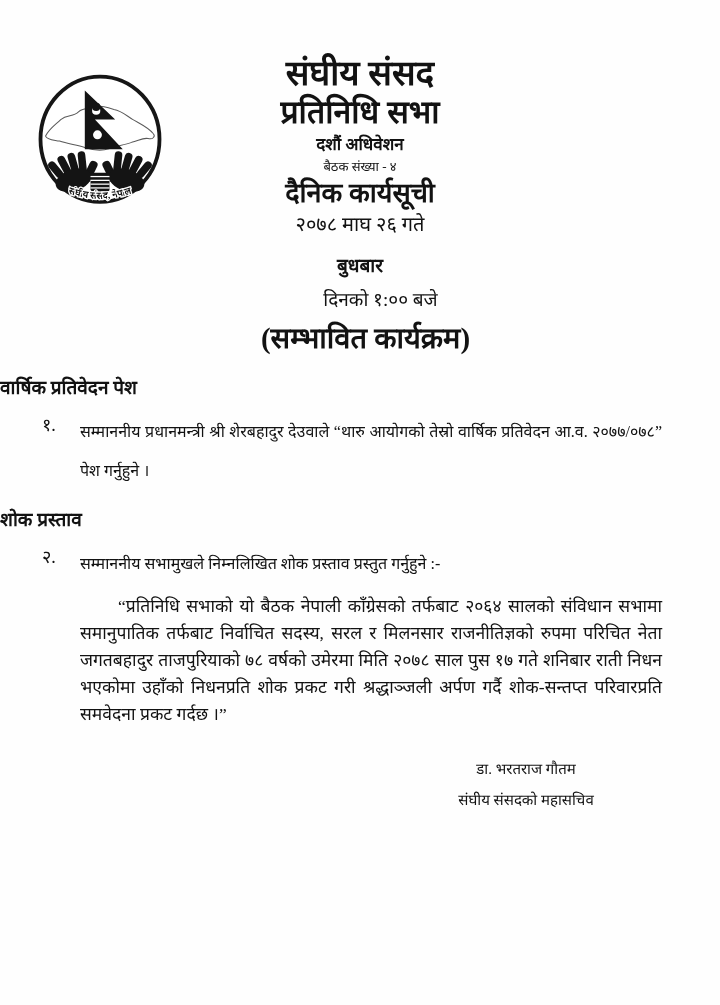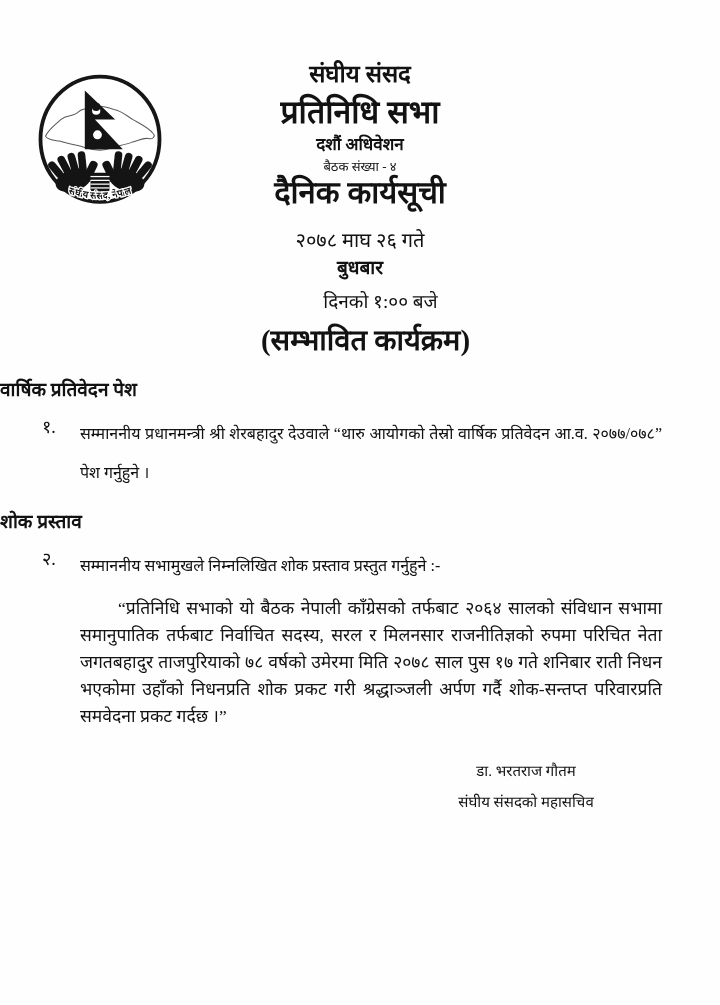--- a/index.html
+++ b/index.html
@@ -9,27 +9,27 @@
     margin:0 auto;
     background:#fefefe;
     color:#121212;
     font-family:"Liberation Serif","DejaVu Sans",serif;
     overflow:hidden;
   }
   .logo{
     position:absolute;left:36px;top:74px;width:128px;height:138px;
   }
   .header{padding-top:56px;text-align:center;}
-  .h-org{font-size:24px;line-height:36px;font-weight:700;}
+  .h-org{font-size:35px;line-height:36px;font-weight:700;}
   .h-house{font-size:32px;line-height:40px;font-weight:700;}
   .h-session{font-size:17px;line-height:22px;font-weight:700;margin-top:2px;}
   .h-meeting{font-size:13px;line-height:22px;font-weight:400;}
-  .h-doctype{font-size:31px;line-height:30px;font-weight:700;}
-  .h-date{font-size:20px;line-height:28px;margin-top:18px;}
-  .h-weekday{font-size:19px;line-height:24px;font-weight:700;margin-top:2px;}
+  .h-doctype{font-size:27px;line-height:30px;font-weight:700;}
+  .h-date{font-size:20px;line-height:28px;margin-top:2px;}
+  .h-weekday{font-size:19px;line-height:24px;font-weight:700;margin-top:16px;}
   .h-time{font-size:19px;line-height:24px;margin-top:10px;padding-left:41px;}
   .h-program{font-size:29px;line-height:40px;font-weight:700;margin-top:6px;padding-left:11px;}
   .section-heading{
     text-align:left;font-weight:700;font-size:19px;line-height:24px;margin-top:18px;
   }
   .agenda-item{display:flex;margin:12px 58px 0 42px;}
   .item-num{width:38px;flex:none;font-size:18px;line-height:27px;}
   .item-text{
     flex:1;font-size:16px;line-height:39px;
     text-align:justify;text-justify:inter-word;

